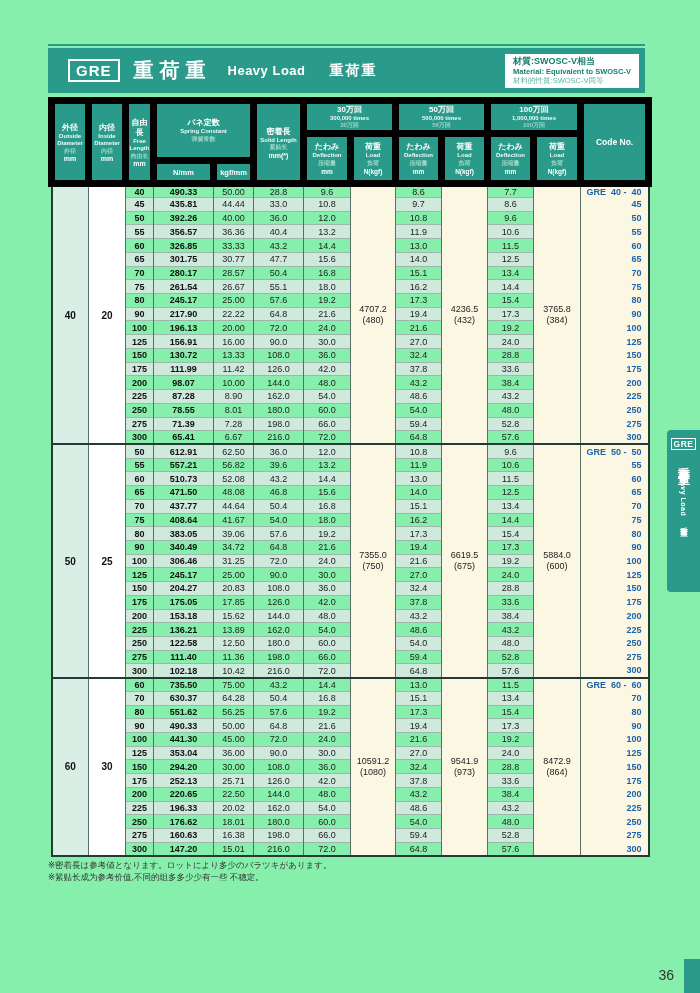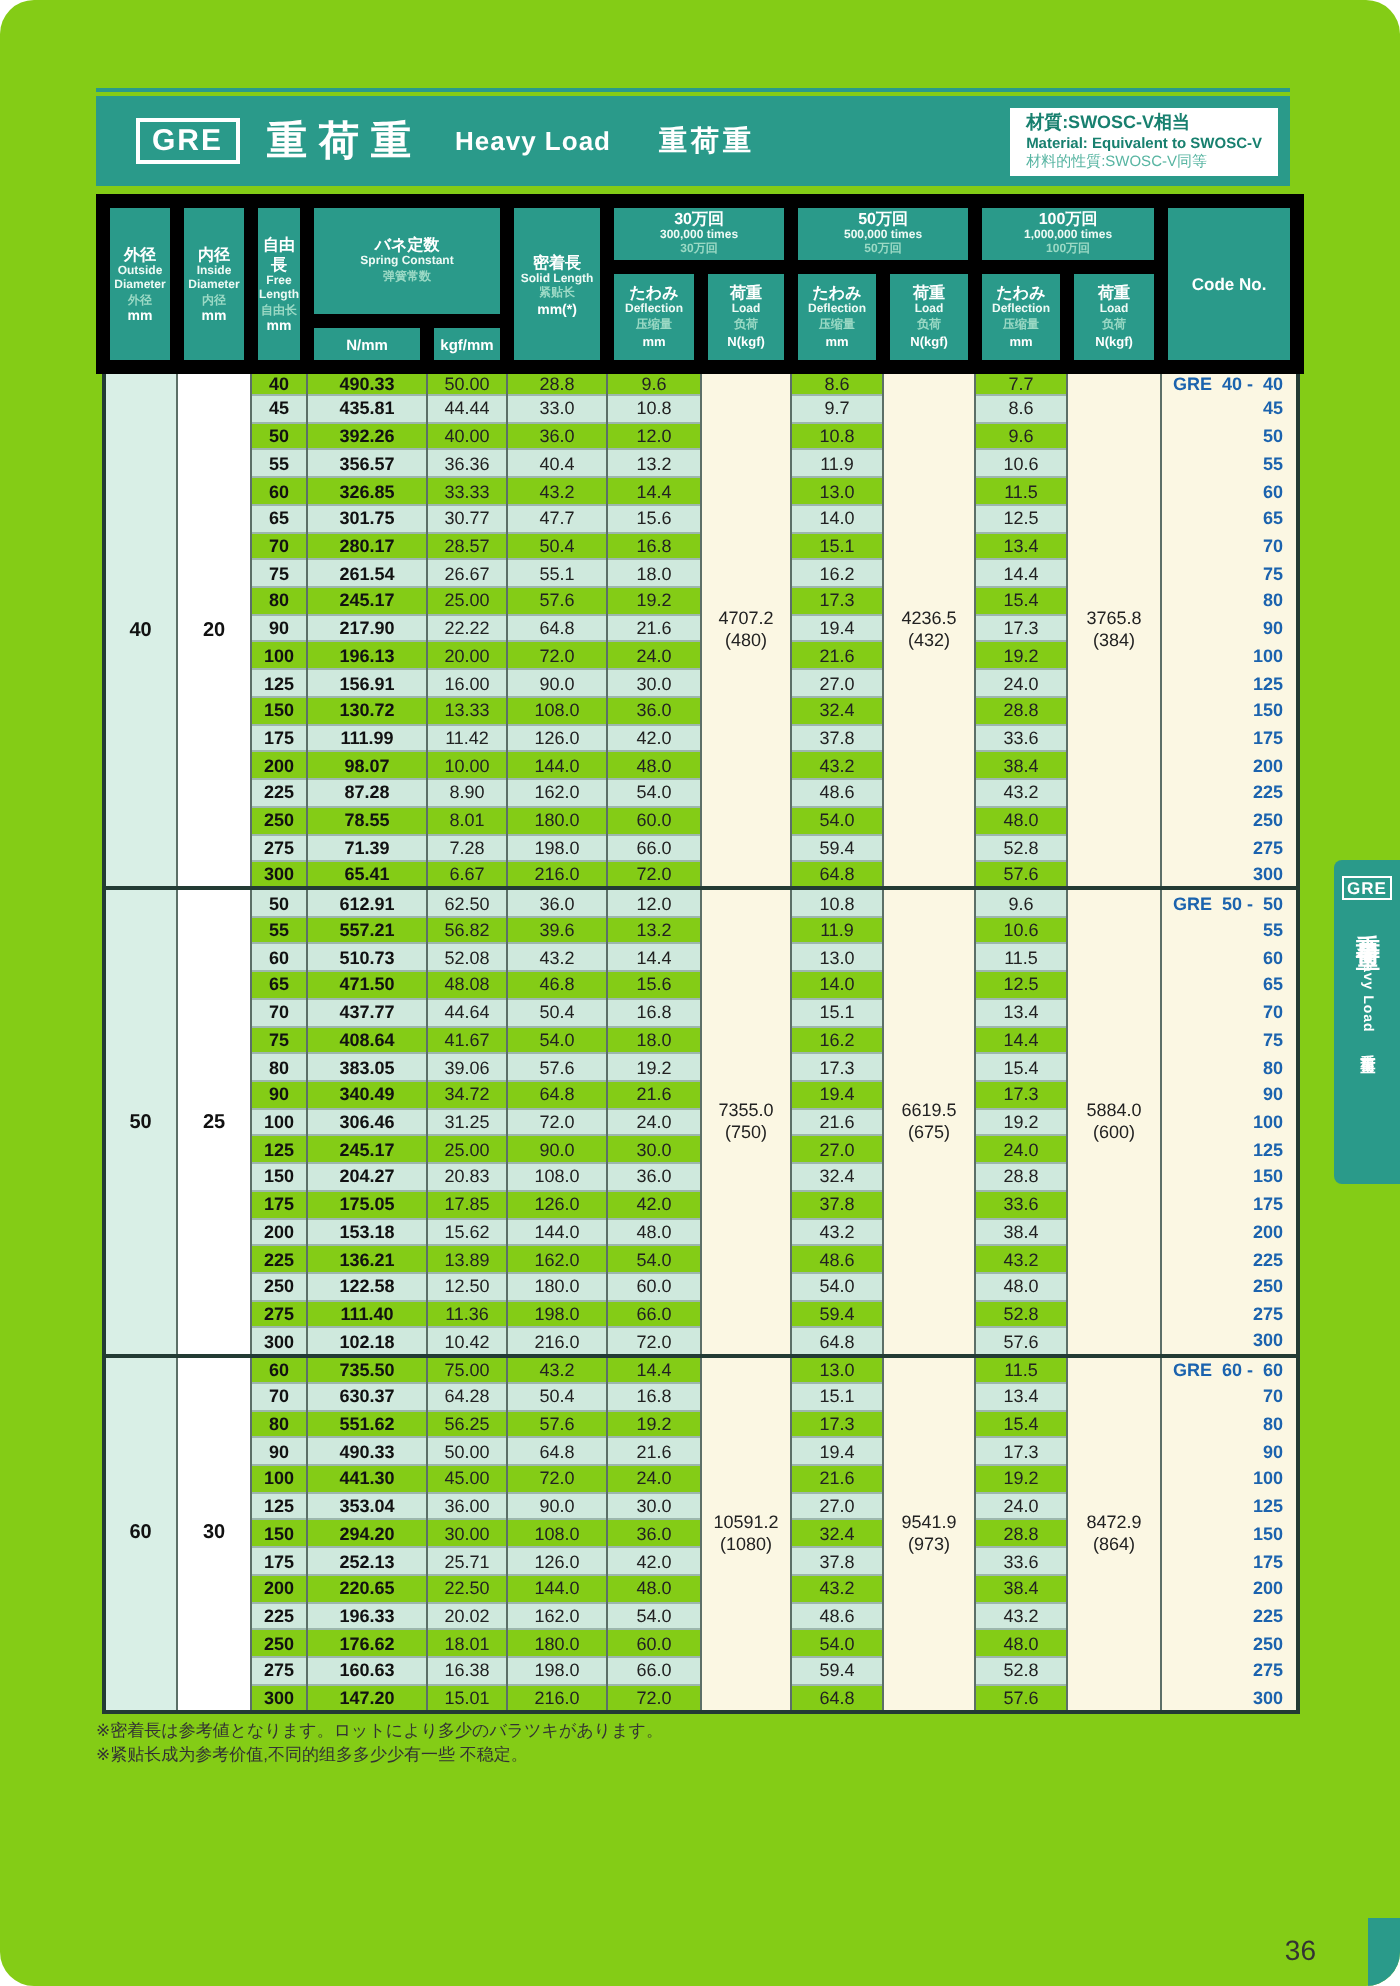--- a/index.html
+++ b/index.html
@@ -1,17 +1,17 @@
 <!DOCTYPE html>
 <html><head>
 <meta charset="utf-8">
 <style>
   html,body{margin:0;padding:0;background:#fff;}
   body{font-family:"Liberation Sans","DejaVu Sans",sans-serif;}
-  .page{position:relative;width:700px;height:993px;background:#84cc16;overflow:hidden;border-radius:17px;}
+  .page{position:relative;width:700px;height:993px;background:#86efac;overflow:hidden;}
 
   
   .banner-rule{position:absolute;left:48px;top:44px;width:597px;height:2px;background:#2a9a8a;}
   .banner{position:absolute;left:48px;top:48px;width:597px;height:45px;background:#2a9a8a;
           display:flex;align-items:center;box-sizing:border-box;padding:0 6px 0 20px;}
   .gre-box{color:#fff;font-weight:bold;font-size:15px;border:2px solid #fff;padding:1px 6px;letter-spacing:1px;}
   .title-jp{color:#fff;font-weight:bold;font-size:20px;letter-spacing:6px;margin-left:14px;}
   .title-en{color:#fff;font-weight:bold;font-size:13px;margin-left:16px;letter-spacing:.5px;}
   .title-cn{color:#fff;font-weight:bold;font-size:14px;margin-left:24px;letter-spacing:2px;}
   .material-box{margin-left:auto;background:#fff;padding:2px 8px;line-height:1.25;text-align:left;}
@@ -62,21 +62,21 @@
   
   .side-tab{position:absolute;right:0;top:430px;width:33px;height:162px;background:#2a9a8a;
             border-radius:4px 0 0 4px;display:flex;flex-direction:column;align-items:center;
             padding-top:8px;box-sizing:border-box;}
   .tab-gre{color:#fff;font-weight:bold;font-size:8.5px;border:1px solid #fff;padding:0 2px;letter-spacing:.5px;}
   .tab-jp{writing-mode:vertical-rl;color:#fff;font-weight:bold;font-size:12px;letter-spacing:3px;margin-top:7px;}
   .tab-en{writing-mode:vertical-rl;color:#fff;font-weight:bold;font-size:7px;margin-top:6px;letter-spacing:.5px;}
   .tab-cn{writing-mode:vertical-rl;color:#fff;font-weight:bold;font-size:7.5px;margin-top:5px;letter-spacing:1px;}
 
   
-  .page-num{position:absolute;right:42px;top:967px;font-size:14px;color:#333;}
+  .page-num{position:absolute;right:26px;top:967px;font-size:14px;color:#333;}
   .corner-block{position:absolute;right:0;top:959px;width:16px;height:34px;background:#2a9a8a;}
 </style>
 </head>
 <body>
 
 <div class="page">
 
   <div class="banner-rule"></div>
 
   <div class="banner">

